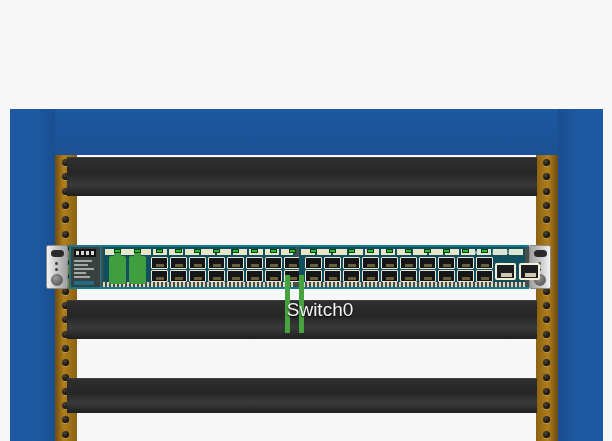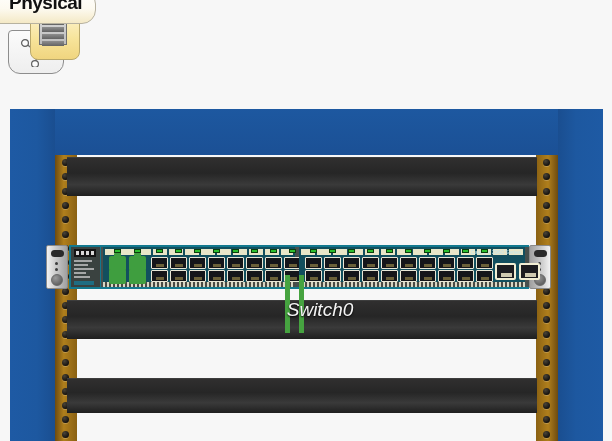--- a/index.html
+++ b/index.html
@@ -107,21 +107,21 @@
   .uplink{position:absolute;width:21px;height:17px;background:#1c1d20;
           border:2px solid #f2efd4;box-sizing:border-box;border-radius:2px;}
   .uplink:after{content:"";position:absolute;left:4px;top:8px;width:11px;height:4px;background:#cfcab0;}
   .brand{position:absolute;right:4px;top:2px;font-size:5px;color:#bfe6ef;white-space:nowrap;
          letter-spacing:.2px;font-family:"Liberation Sans",sans-serif;}
 
   
   .cable{position:absolute;width:5px;background:#46a340;}
 
   .devname{position:absolute;left:260px;top:276px;width:120px;text-align:center;
-           font-size:19px;color:#f4f4f4;text-shadow:0 1px 2px #000;white-space:nowrap;font-style:italic;}
+           font-size:19px;color:#f4f4f4;text-shadow:0 1px 2px #000;white-space:nowrap;}
 </style>
 </head>
 <body>
 
 <div id="app">
 
   <div class="canvas">
 
     <div class="rack">
       <div class="rack-side left"></div>
@@ -289,40 +289,14 @@
       </div>
     </div>
 
     <div class="cable" style="left:285px;top:252px;height:58px;"></div>
     <div class="cable" style="left:299px;top:252px;height:58px;"></div>
 
     <div class="devname">Switch0</div>
   </div>
 
 
-  <div class="tabwrap">
-
-    <div class="tab-logical">
-      <svg class="logic-ico" viewBox="0 0 38 30">
-        <line x1="6" y1="6" x2="19" y2="16" stroke="#6f6f6f" stroke-width="1.4"></line>
-        <line x1="19" y1="16" x2="31" y2="6" stroke="#6f6f6f" stroke-width="1.4"></line>
-        <line x1="19" y1="16" x2="16" y2="27" stroke="#6f6f6f" stroke-width="1.4"></line>
-        <circle cx="6" cy="6" r="3.4" fill="#fbfbfb" stroke="#5c5c5c" stroke-width="1.2"></circle>
-        <circle cx="31" cy="6" r="3.4" fill="#fbfbfb" stroke="#5c5c5c" stroke-width="1.2"></circle>
-        <circle cx="16" cy="27" r="3.4" fill="#fbfbfb" stroke="#5c5c5c" stroke-width="1.2"></circle>
-      </svg>
-    </div>
-
-    <div class="tab-rack">
-      <div class="rack-ico">
-        <i></i>
-          <i></i>
-          <i></i>
-          <i></i>
-      </div>
-    </div>
-
-    <div class="tab-physical">
-      <div class="tab-physical-text">Physical</div>
-    </div>
-  </div>
 
 </div>
 
 </body></html>

